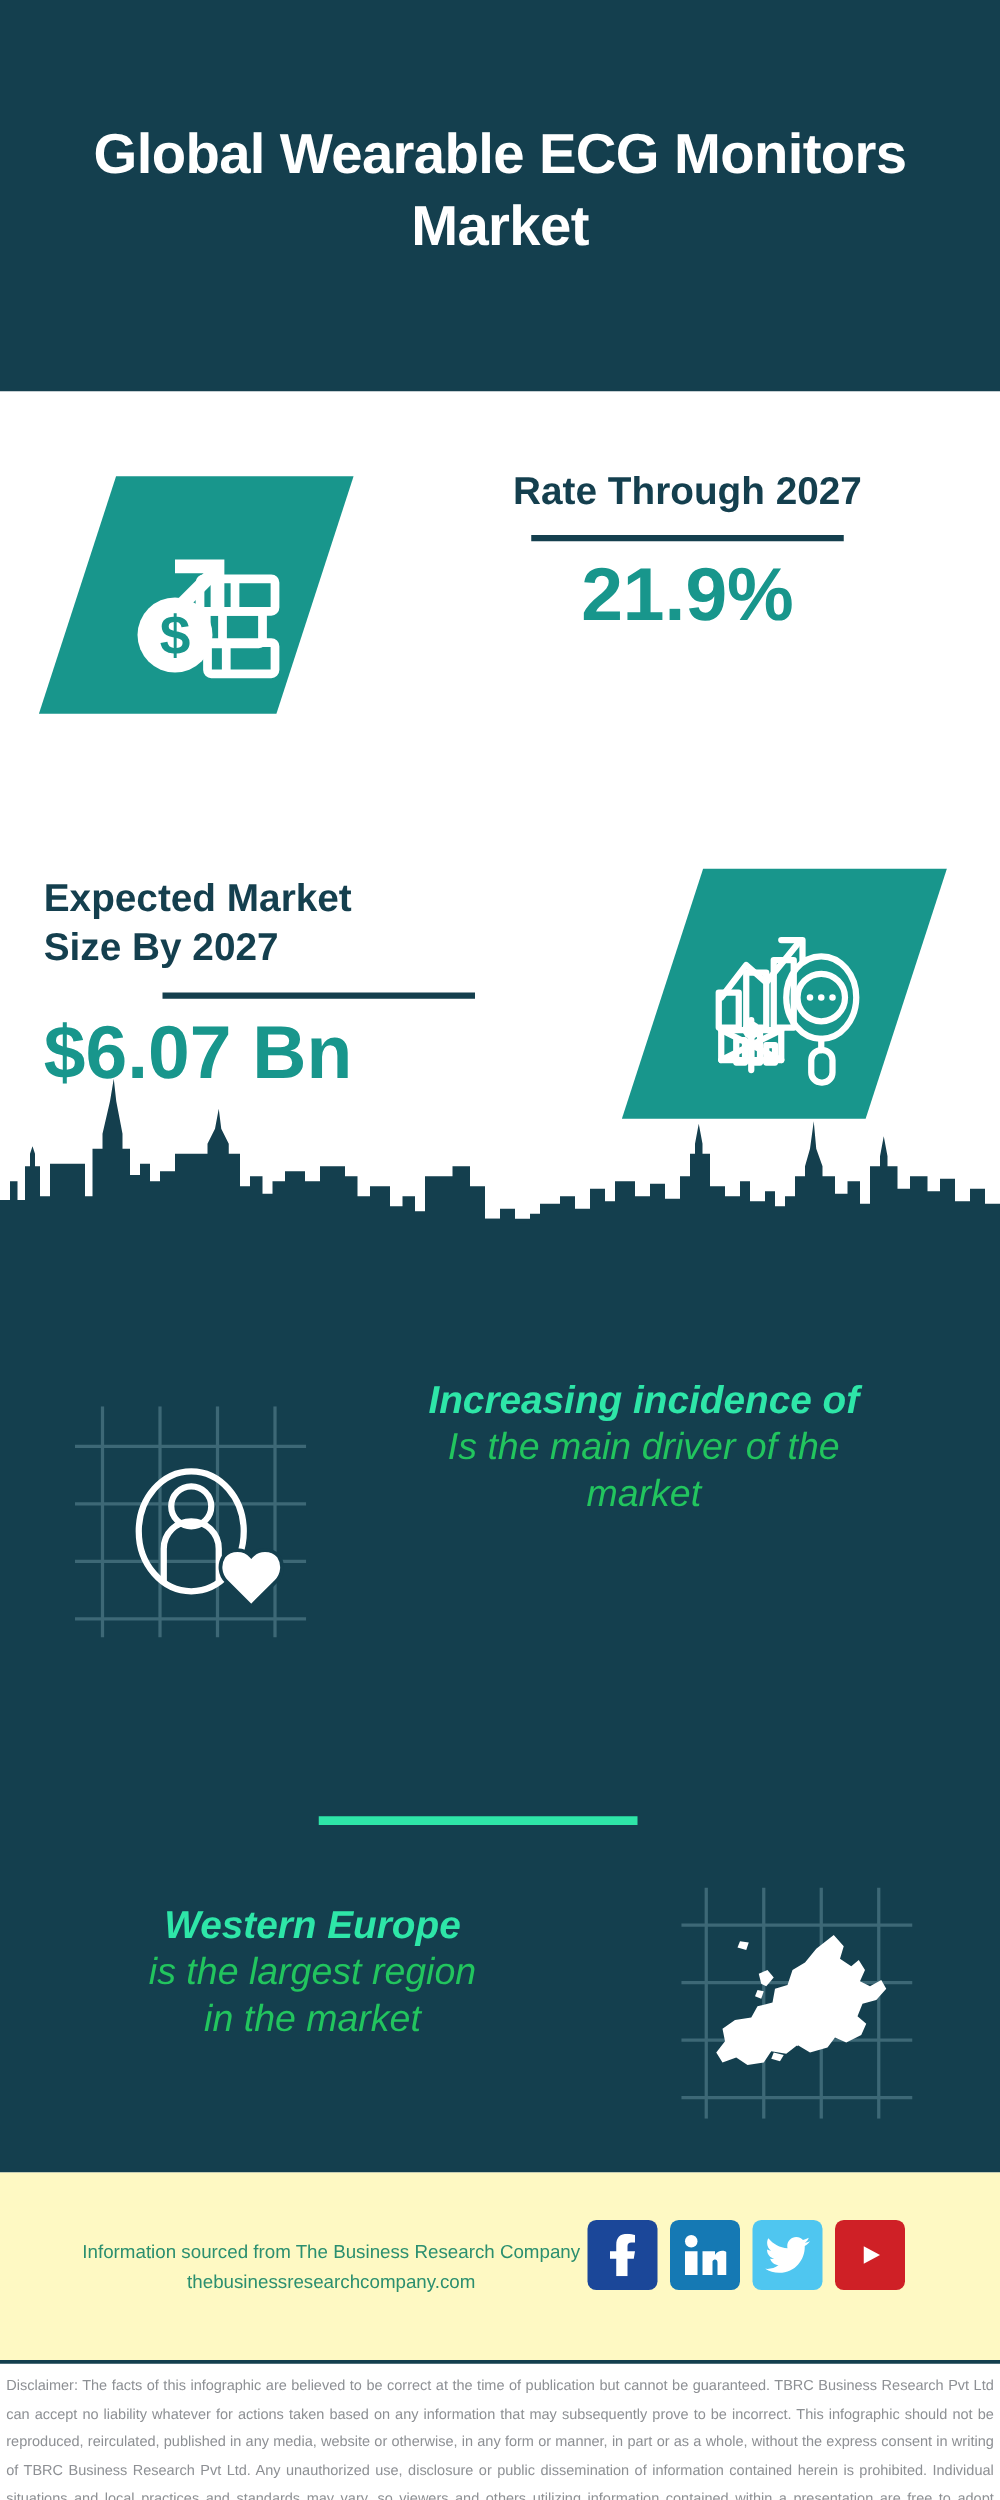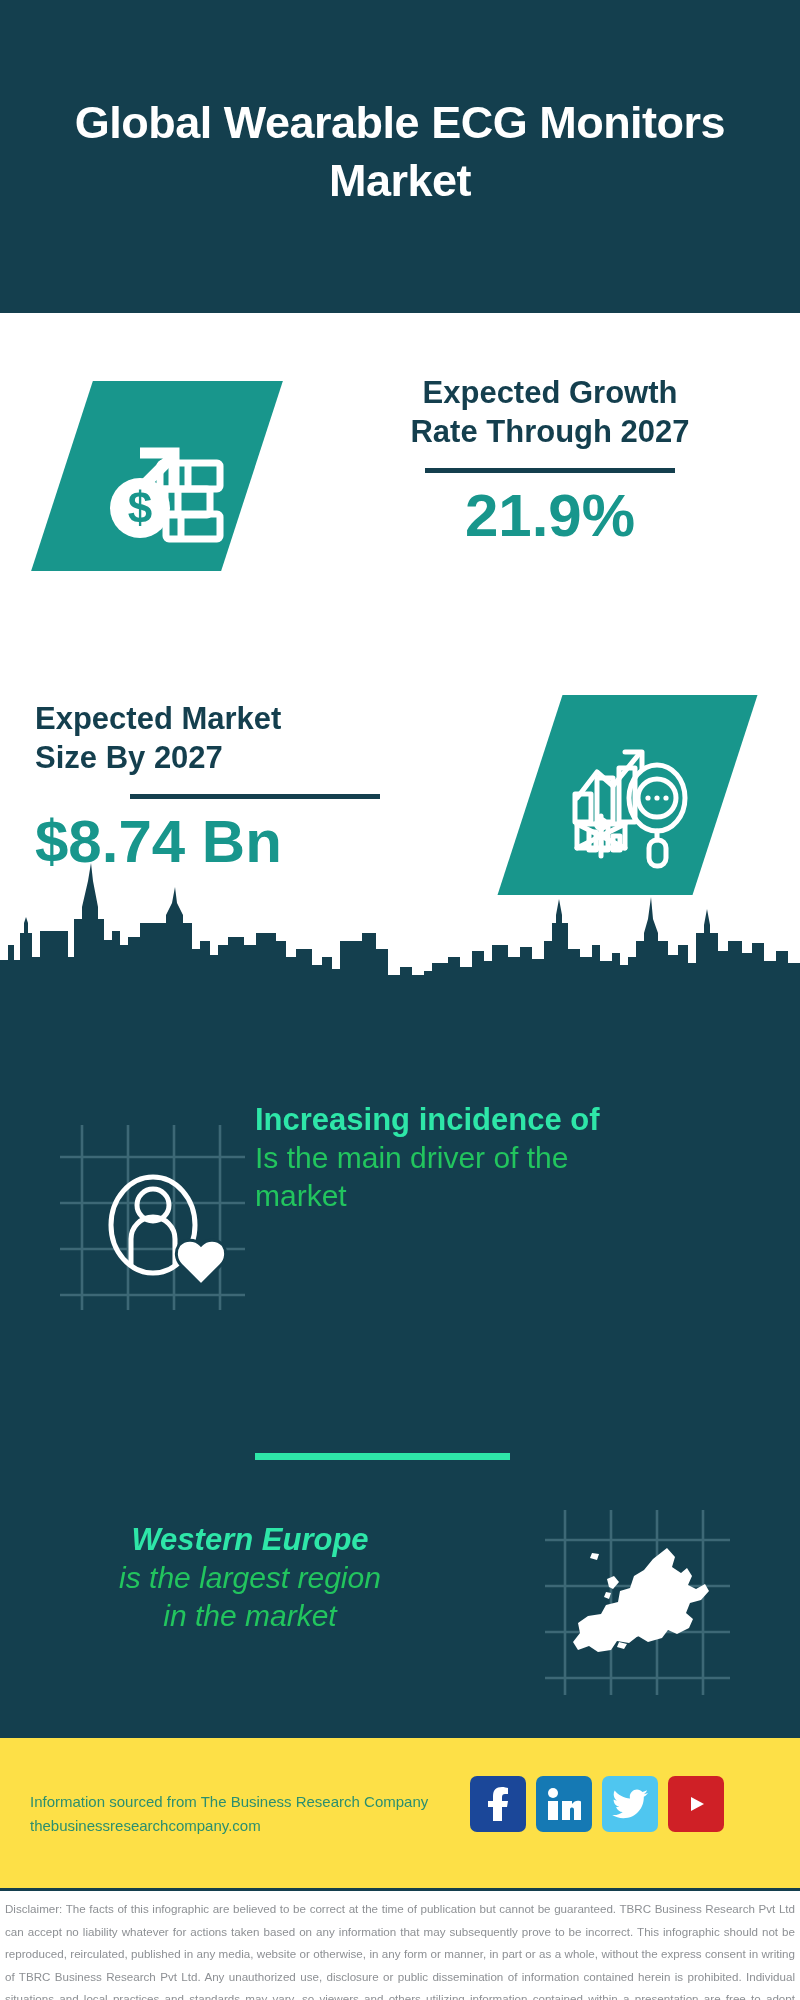--- a/index.html
+++ b/index.html
@@ -69,41 +69,42 @@
     position:absolute; left:0; top:-130px; width:800px; height:135px;
     display:block;
   }
 
   
   .driver-row {
     position:absolute; left:0; top:150px; width:800px; height:250px;
   }
   .grid-icon-l { position:absolute; left:60px; top:0px; width:185px; height:185px; }
   .driver-text {
-    position:absolute; left:255px; top:-25px; width:500px; text-align:left;
+    position:absolute; left:265px; top:-25px; width:500px; text-align:center;font-style:italic;
   }
   .hl-green { color:#2ee6a8; font-size:31px; font-weight:bold; line-height:1.26; }
   .hl-white { color:#22c55e; font-size:30px; font-weight:normal; line-height:1.26; }
 
   .green-rule {
     position:absolute; left:255px; top:478px; width:255px; height:7px;
     background:#2ee6a8;
   }
 
   
   .region-row { position:absolute; left:0; top:535px; width:800px; height:220px;font-style:italic; }
   .region-text {
     position:absolute; left:30px; top:10px; width:440px; text-align:center;
   }
   .grid-icon-r { position:absolute; left:545px; top:0px; width:185px; height:185px; }
 
   
   .footer {
     position:absolute; left:0; top:1738px; width:800px; height:152px;
-    background:#fde047;
+    background:#fef9c3;
+    text-align:center;
   }
   .source-wrap { position:absolute; left:30px; top:52px; width:470px; }
   .source-line {
     color:#2b8f6f; font-size:15px; line-height:1.62; font-weight:normal;
   }
   .social { position:absolute; left:470px; top:38px; display:flex; gap:10px; }
   .soc {
     width:56px; height:56px; border-radius:7px;
     display:flex; align-items:center; justify-content:center;
   }
@@ -151,34 +152,33 @@
             <line x1="99" y1="113" x2="99" y2="138"></line>
           </g>
 
           <circle cx="58" cy="107" r="30" fill="#fff"></circle>
           <text x="58" y="122" font-family="Liberation Sans, sans-serif" font-size="44" font-weight="bold" fill="#18968c" text-anchor="middle">$</text>
         </svg>
       </div>
     </div>
 
     <div class="stat1-text">
-      <div class="stat-label">Expected Growth</div>
       <div class="stat-label">Rate Through 2027</div>
       <div class="rule-dark"></div>
       <div class="stat-value">21.9%</div>
     </div>
   </div>
 
   <div class="stat2">
 
     <div class="stat2-text">
       <div class="stat-label">Expected Market</div>
       <div class="stat-label">Size By 2027</div>
       <div class="rule-dark"></div>
-      <div class="stat-value">$8.74 Bn</div>
+      <div class="stat-value">$6.07 Bn</div>
     </div>
 
     <div class="para-green icon2-box">
       <div class="icon2-inner">
         <svg width="150" height="150" viewBox="0 0 150 150">
           <g fill="none" stroke="#fff" stroke-width="5" stroke-linejoin="round" stroke-linecap="round">
 
             <polyline points="24,78 44,52 60,66 86,34"></polyline>
             <polyline points="72,32 89,32 89,49"></polyline>
 

